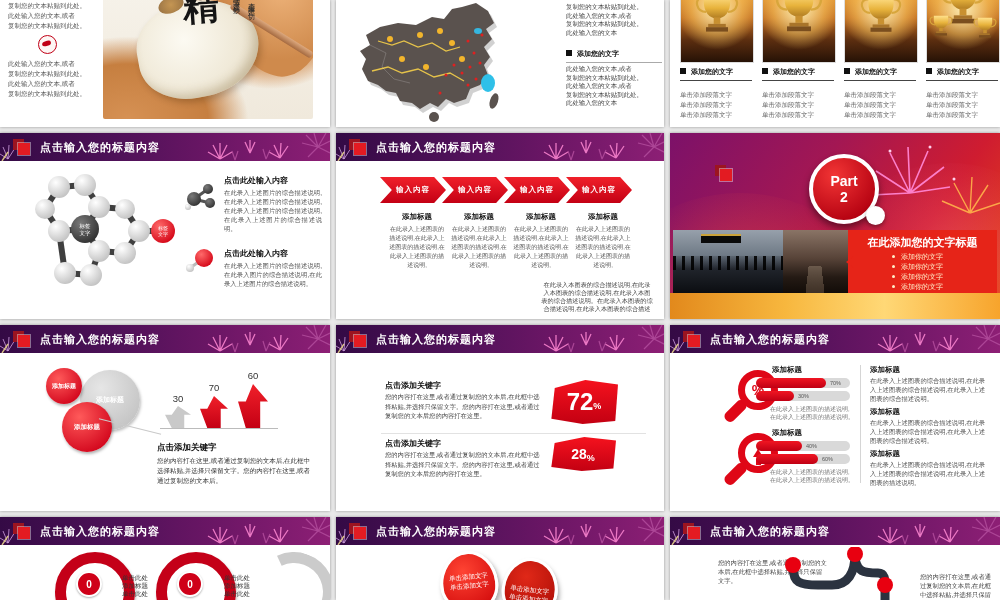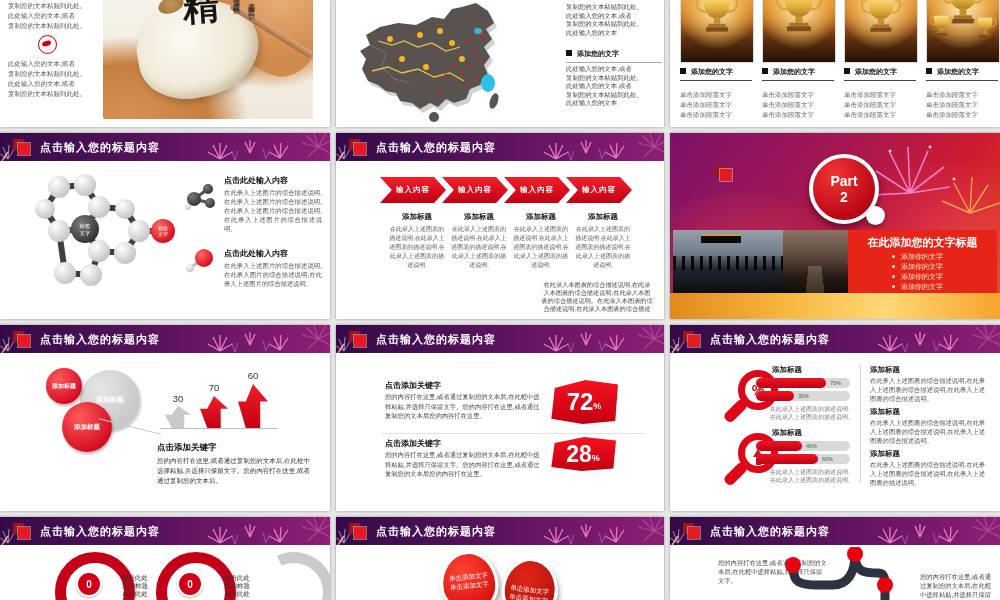--- a/index.html
+++ b/index.html
@@ -514,21 +514,21 @@
       <div style="position:absolute;left:49px;top:55px;font-size:8px;font-weight:bold;color:#111">点击添加关键字</div>
       <div class="p" style="left:49px;top:67px;width:158px;font-size:6.3px;line-height:9.5px">您的内容打在这里,或者通过复制您的文本后,在此框中选择粘贴,并选择只保留文字。您的内容打在这里,或者通过复制您的文本后您的内容打在这里。</div>
       <div class="badge" style="top:55px;width:68px;height:44px">
         <span style="font-size:24px">72</span>
         <span class="u">%</span>
       </div>
       <div style="position:absolute;left:45px;top:108px;width:265px;height:1px;background:#e2e2e2"></div>
       <div style="position:absolute;left:49px;top:113px;font-size:8px;font-weight:bold;color:#111">点击添加关键字</div>
       <div class="p" style="left:49px;top:125px;width:158px;font-size:6.3px;line-height:9.5px">您的内容打在这里,或者通过复制您的文本后,在此框中选择粘贴,并选择只保留文字。您的内容打在这里,或者通过复制您的文本后您的内容打在这里。</div>
       <div class="badge" style="top:112px;width:66px;height:34px">
-        <span style="font-size:23px">28</span>
+        <span style="font-size:14px">28</span>
         <span class="u">%</span>
       </div>
     </div>
   </div>
 
   <div class="tile" style="left:670px;top:325px;width:330px;height:186px">
     <div class="slide">
       <div class="hdr-slot">
   <div class="hdr">
     <svg class="fwL" viewBox="0 0 26 28">

